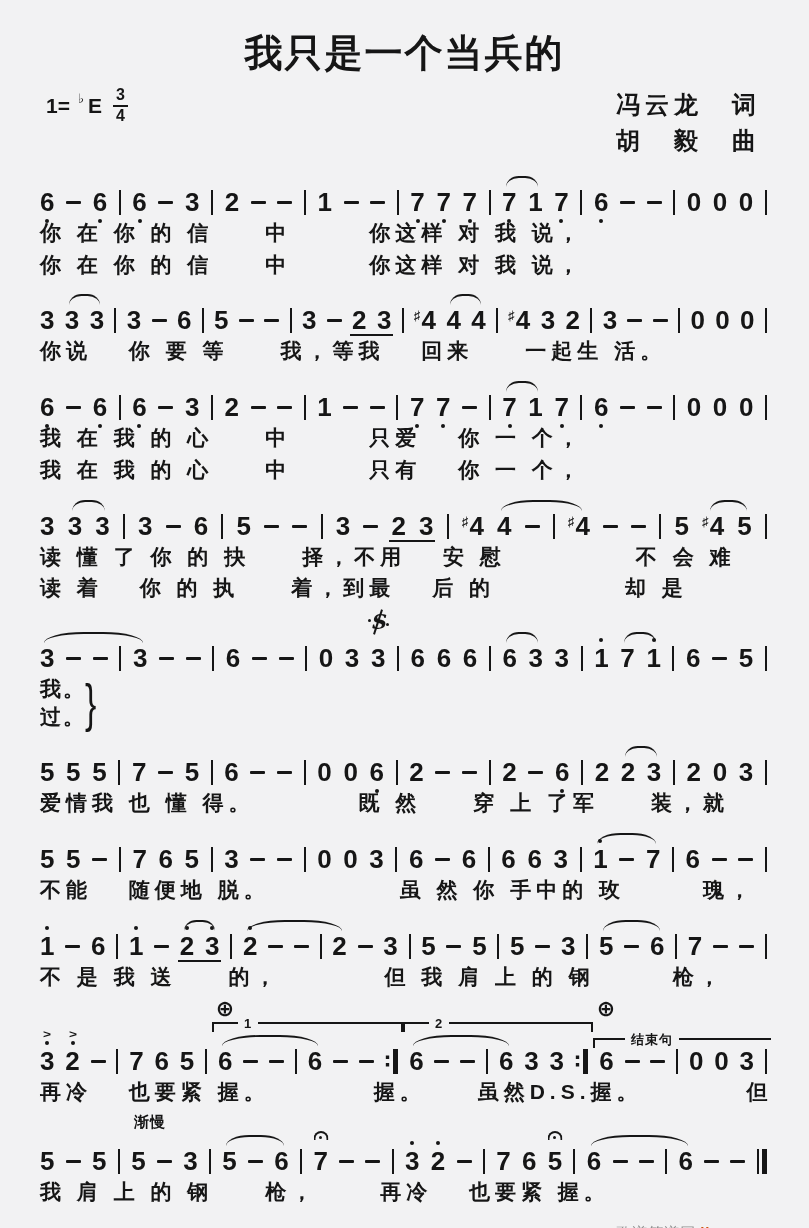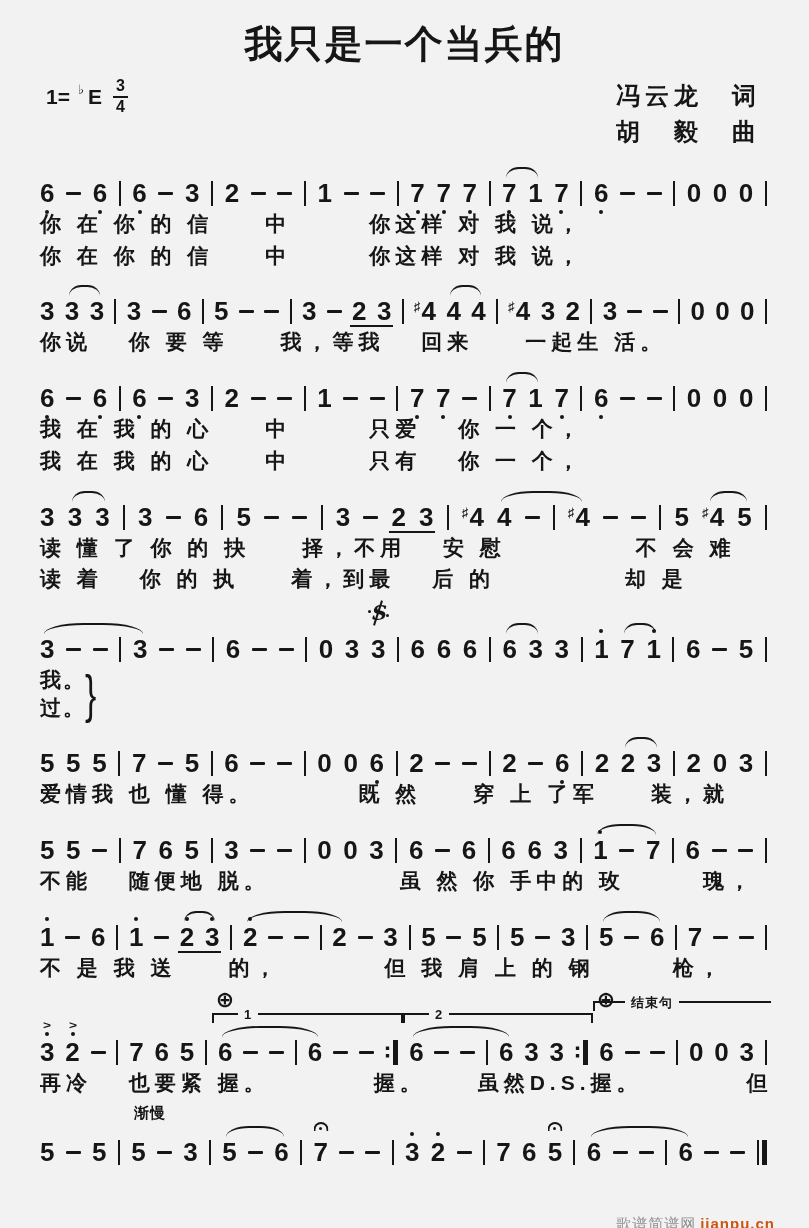--- a/index.html
+++ b/index.html
@@ -4,21 +4,21 @@
 <style>
   html,body{margin:0;padding:0;}
   body{
     width:809px;height:1228px;position:relative;overflow:hidden;
     background:#f2f2f3;color:#161616;
     font-family:"Liberation Sans","DejaVu Sans",sans-serif;
   }
   .sheet{position:relative;width:809px;height:1228px;}
   h1.title{
     text-align:center;font-size:38px;font-weight:900;letter-spacing:2px;
-    margin:19px 0 8px 0;
+    margin:28px 0 8px 0;
   }
   .meta{display:flex;justify-content:space-between;align-items:flex-start;margin:0 48px 10px 46px;}
   .keysig{font-size:21px;font-weight:700;display:flex;align-items:center;gap:5px;}
   .keysig .flat{font-size:13px;position:relative;top:-7px;margin:0 -1px 0 3px;}
   .frac{display:inline-flex;flex-direction:column;align-items:center;font-size:16px;font-weight:700;line-height:1.05;margin-left:6px;}
   .frac .num{border-bottom:2px solid #161616;padding:0 3px 1px 3px;}
   .frac .den{padding-top:1px;}
   .credits{text-align:right;font-size:24px;font-weight:700;letter-spacing:5px;line-height:1.5;}
   
   .system{margin:0 0 9px 0;}
@@ -766,21 +766,21 @@
           <div class="volta" style="left: 172px; width: 191px; top: 22px;">
             <i class="tickL"></i>
             <i class="tickR"></i>
             <span class="vlabel left">1</span>
           </div>
           <div class="volta" style="left: 363px; width: 190px; top: 22px;">
             <i class="tickL"></i>
             <i class="tickR"></i>
             <span class="vlabel left">2</span>
           </div>
-          <div class="volta" style="left: 553px; width: 178px; top: 10px; text-align: center;">
+          <div class="volta" style="left: 553px; width: 178px; top: 38px; text-align: center;">
             <i class="tickL"></i>
             <span class="vlabel center">结束句</span>
           </div>
           <span class="coda" style="left: 185px; top: -2px;">⊕</span>
           <span class="coda" style="left: 566px; top: -2px;">⊕</span>
         </div>
         <div class="lyric">再冷　 也要紧 握。　　　　握。　　虽然D.S.握。　　　　但</div>
       </section>
       <section class="system">
         <div class="notes" style="padding-top: 34px;">
@@ -852,19 +852,20 @@
           <span class="tk dash"></span>
           <span class="tk dash"></span>
           <span class="tk final">
             <i class="b thin"></i>
             <i class="b thick"></i>
           </span>
           <div class="slur" style="left: 186px; width: 58px; top: 21px;"></div>
           <div class="slur" style="left: 551px; width: 97px; top: 21px;"></div>
           <span class="tmark" style="left: 110px; top: 0px;">渐慢</span>
         </div>
+        <div class="lyric">我 肩 上 的 钢　　枪，　　 再冷　 也要紧 握。</div>
       </section>
     </main>
 
   <div class="watermark">
     <span class="wm-site">歌谱简谱网</span><span class="wm-url">jianpu.cn</span>
   </div>
 </div>
 
 </body></html>

